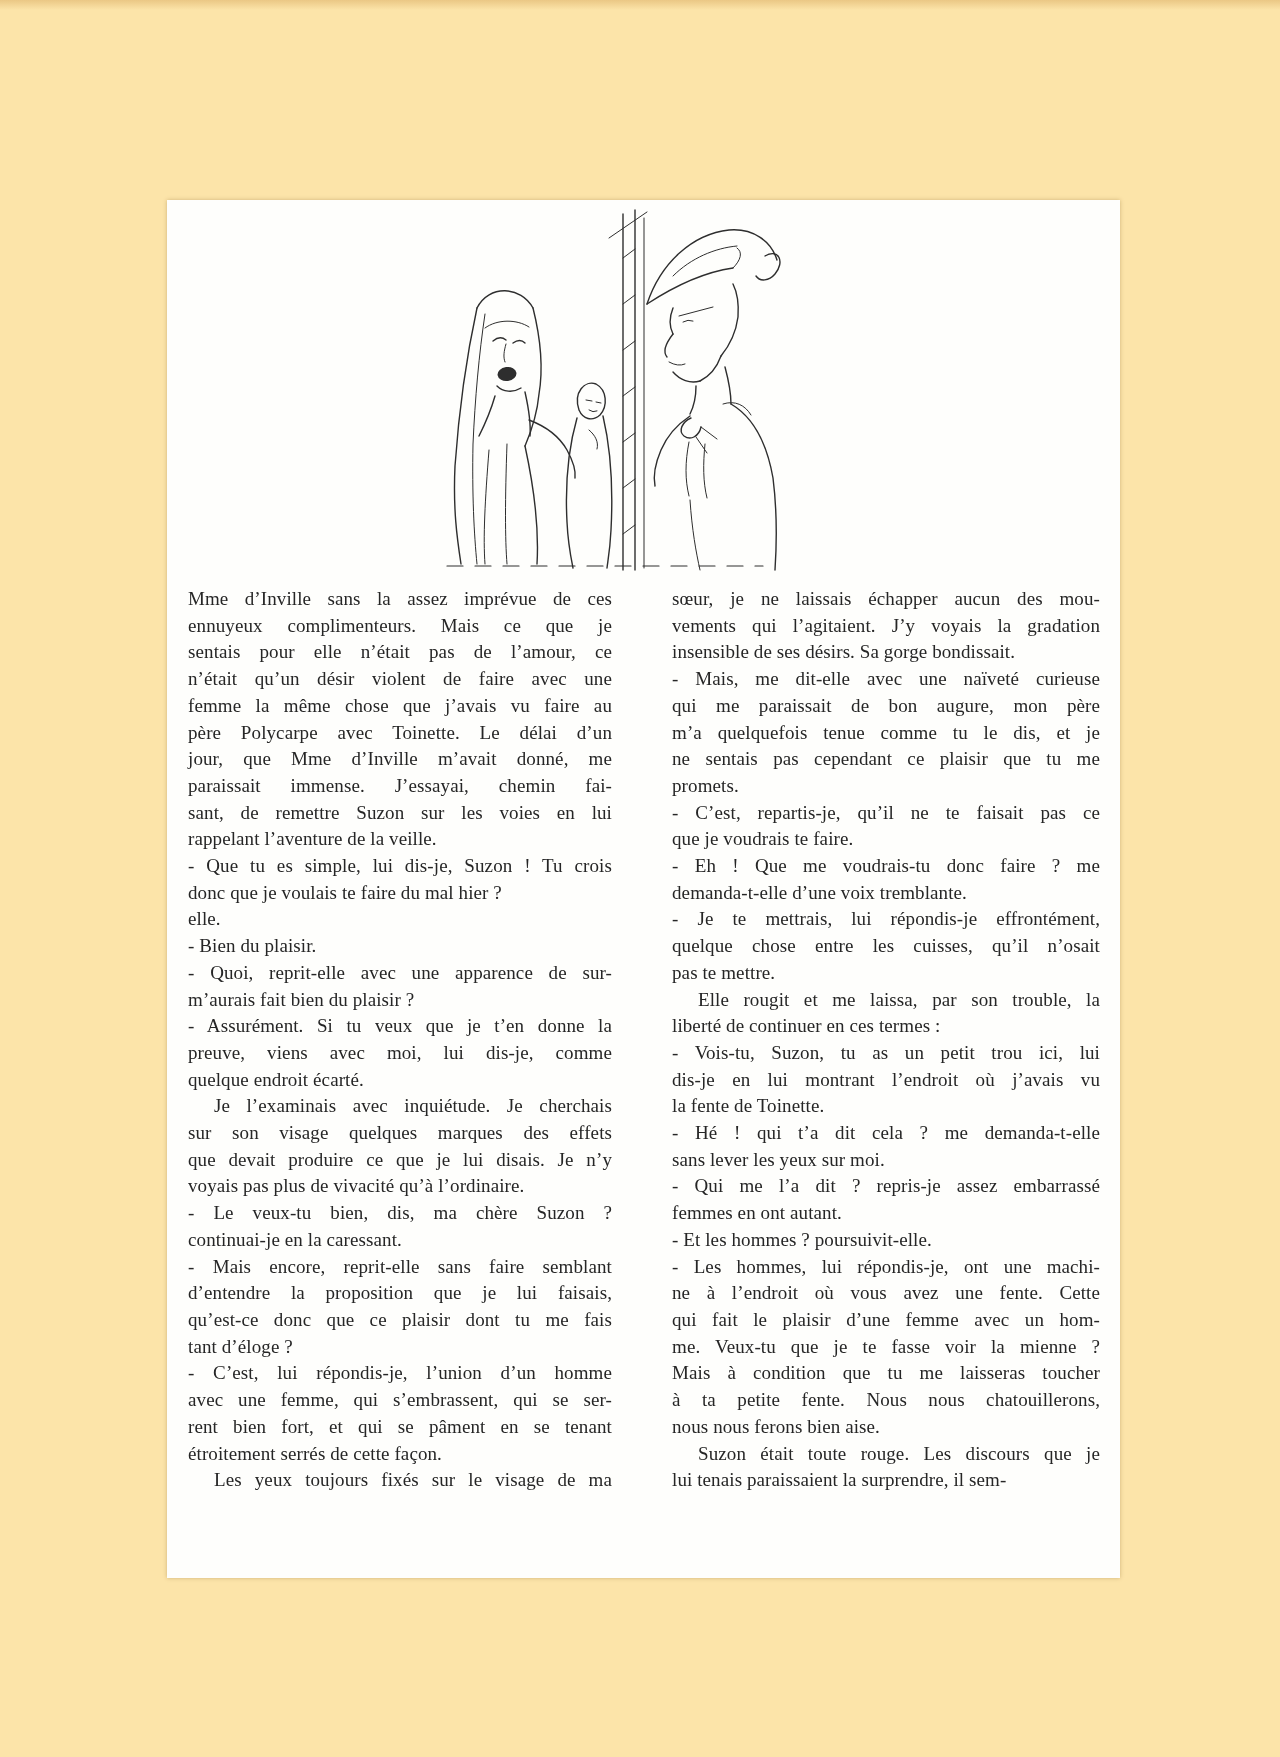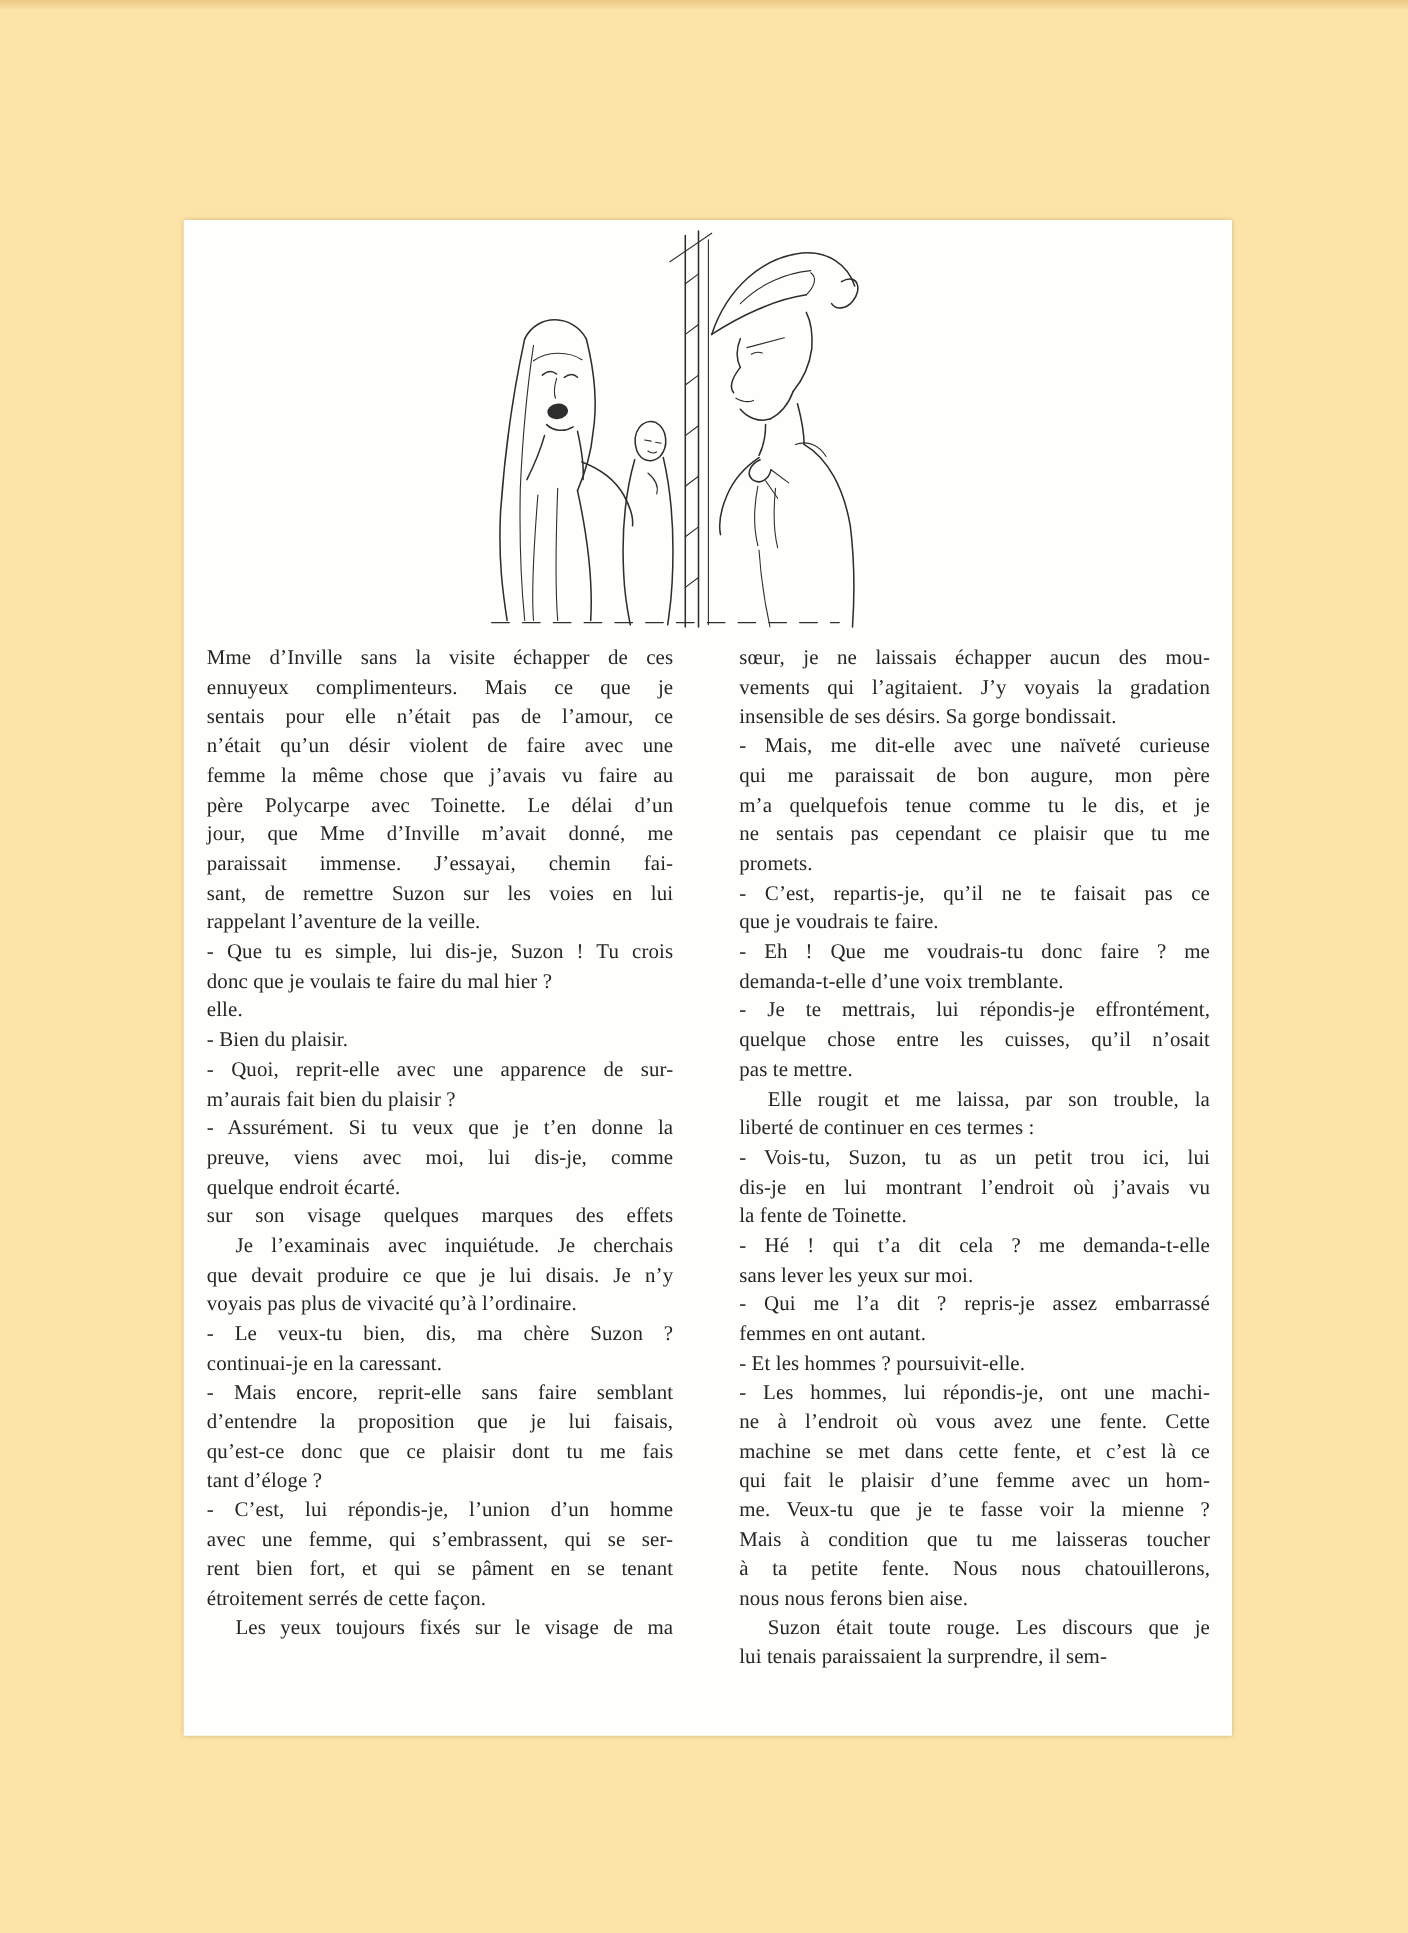--- a/index.html
+++ b/index.html
@@ -122,41 +122,41 @@
         <path d="M256,238 C252,258 252,276 256,292 M272,240 C270,260 270,278 274,294" stroke-width="1"></path>
         <path d="M298,200 C320,213 334,240 340,274 C344,306 344,336 342,366"></path>
         <path d="M257,296 C259,326 263,348 267,366" stroke-width="1"></path>
         <path d="M257,212 C245,220 234,232 228,246 C222,260 220,272 222,282"></path>
         <path d="M290,200 C302,196 312,201 318,211" stroke-width="1"></path>
       </g>
     </svg>
   </div>
 
   <div class="col left">
-      <div class="line"><span class="ro">Mme d’Inville sans la visite échapper de ces</span></div>
+      <div class="line"><span class="ro">Mme d’Inville sans la assez imprévue de ces</span></div>
       <div class="line"><span class="ro">ennuyeux complimenteurs. Mais ce que je</span></div>
       <div class="line"><span class="ro">sentais pour elle n’était pas de l’amour, ce</span></div>
       <div class="line"><span class="ro">n’était qu’un désir violent de faire avec une</span></div>
       <div class="line"><span class="ro">femme la même chose que j’avais vu faire au</span></div>
       <div class="line"><span class="ro">père Polycarpe avec Toinette. Le délai d’un</span></div>
       <div class="line"><span class="ro">jour, que Mme d’Inville m’avait donné, me</span></div>
       <div class="line"><span class="ro">paraissait immense. J’essayai, chemin fai-</span></div>
       <div class="line"><span class="ro">sant, de remettre Suzon sur les voies en lui</span></div>
       <div class="line end"><span class="ro">rappelant l’aventure de la veille.</span></div>
       <div class="line"><span class="ro">- </span><span class="it">Que tu es simple</span><span class="ro">, lui dis-je, </span><span class="it">Suzon ! Tu crois</span></div>
       <div class="line end"><span class="it">donc que je voulais te faire du mal hier ?</span></div>
       <div class="line end"><span class="ro">elle.</span></div>
       <div class="line end"><span class="ro">- </span><span class="it">Bien du plaisir.</span></div>
       <div class="line"><span class="ro">- </span><span class="it">Quoi</span><span class="ro">, reprit-elle avec une apparence de sur-</span></div>
       <div class="line end"><span class="it">m’aurais fait bien du plaisir ?</span></div>
       <div class="line"><span class="ro">- </span><span class="it">Assurément. Si tu veux que je t’en donne la</span></div>
       <div class="line"><span class="it">preuve, viens avec moi</span><span class="ro">, lui dis-je, </span><span class="it">comme</span></div>
       <div class="line end"><span class="it">quelque endroit écarté.</span></div>
+      <div class="line ind"><span class="ro">Je l’examinais avec inquiétude. Je cherchais</span></div>
       <div class="line"><span class="ro">sur son visage quelques marques des effets</span></div>
-      <div class="line ind"><span class="ro">Je l’examinais avec inquiétude. Je cherchais</span></div>
       <div class="line"><span class="ro">que devait produire ce que je lui disais. Je n’y</span></div>
       <div class="line end"><span class="ro">voyais pas plus de vivacité qu’à l’ordinaire.</span></div>
       <div class="line"><span class="ro">- </span><span class="it">Le veux-tu bien, dis, ma chère Suzon ?</span></div>
       <div class="line end"><span class="ro">continuai-je en la caressant.</span></div>
       <div class="line"><span class="ro">- </span><span class="it">Mais encore</span><span class="ro">, reprit-elle sans faire semblant</span></div>
       <div class="line"><span class="ro">d’entendre la proposition que je lui faisais,</span></div>
       <div class="line"><span class="it">qu’est-ce donc que ce plaisir dont tu me fais</span></div>
       <div class="line end"><span class="it">tant d’éloge ?</span></div>
       <div class="line"><span class="ro">- </span><span class="it">C’est</span><span class="ro">, lui répondis-je, </span><span class="it">l’union d’un homme</span></div>
       <div class="line"><span class="it">avec une femme, qui s’embrassent, qui se ser-</span></div>
@@ -185,21 +185,20 @@
       <div class="line"><span class="ro">- </span><span class="it">Vois-tu, Suzon, tu as un petit trou ici</span><span class="ro">, lui</span></div>
       <div class="line"><span class="ro">dis-je en lui montrant l’endroit où j’avais vu</span></div>
       <div class="line end"><span class="ro">la fente de Toinette.</span></div>
       <div class="line"><span class="ro">- </span><span class="it">Hé ! qui t’a dit cela ? </span><span class="ro">me demanda-t-elle</span></div>
       <div class="line end"><span class="ro">sans lever les yeux sur moi.</span></div>
       <div class="line"><span class="ro">- </span><span class="it">Qui me l’a dit ? </span><span class="ro">repris-je assez embarrassé</span></div>
       <div class="line end"><span class="it">femmes en ont autant.</span></div>
       <div class="line end"><span class="ro">- </span><span class="it">Et les hommes ? </span><span class="ro">poursuivit-elle.</span></div>
       <div class="line"><span class="ro">- </span><span class="it">Les hommes</span><span class="ro">, lui répondis-je, </span><span class="it">ont une machi-</span></div>
       <div class="line"><span class="it">ne à l’endroit où vous avez une fente. Cette</span></div>
-      <div class="line"><span class="it">machine se met dans cette fente, et c’est là ce</span></div>
       <div class="line"><span class="it">qui fait le plaisir d’une femme avec un hom-</span></div>
       <div class="line"><span class="it">me. Veux-tu que je te fasse voir la mienne ?</span></div>
       <div class="line"><span class="it">Mais à condition que tu me laisseras toucher</span></div>
       <div class="line"><span class="it">à ta petite fente. Nous nous chatouillerons,</span></div>
       <div class="line end"><span class="it">nous nous ferons bien aise.</span></div>
       <div class="line ind"><span class="ro">Suzon était toute rouge. Les discours que je</span></div>
       <div class="line end"><span class="ro">lui tenais paraissaient la surprendre, il sem-</span></div>
     </div>
 
 </div>

